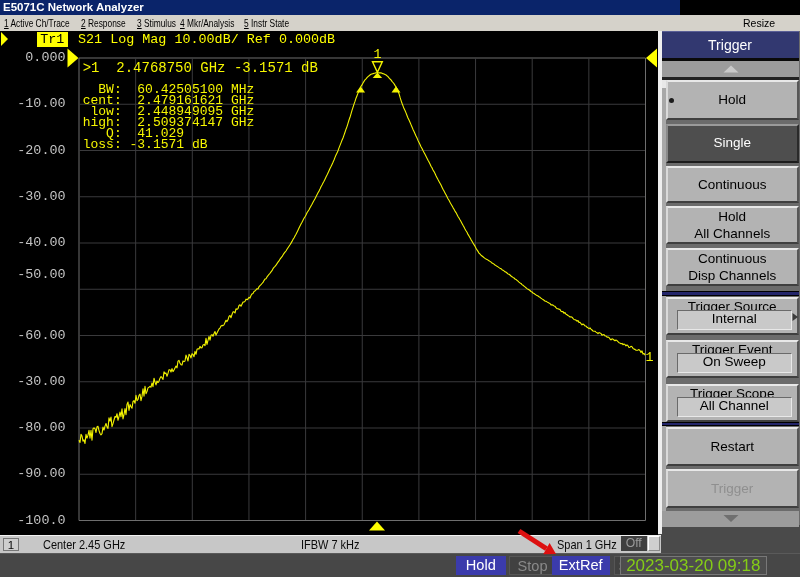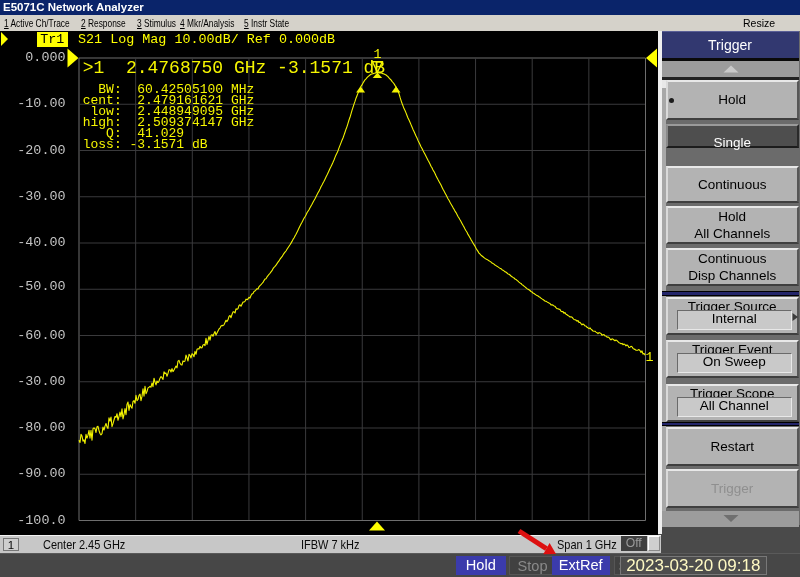--- a/index.html
+++ b/index.html
@@ -1,27 +1,27 @@
 <!DOCTYPE html>
 <html><head><meta charset="utf-8"><style>
 * { margin:0; padding:0; box-sizing:border-box; }
 body { width:800px; height:577px; overflow:hidden; font-family:"Liberation Sans",sans-serif; background:#000; }
 .abs { position:absolute; }
 #screen { position:relative; width:800px; height:577px; background:#000; }
-#titlebar { position:absolute; left:0; top:0; width:800px; height:15px; background:#0a246a; color:#fff; font-size:11.5px; font-weight:bold; line-height:15px; padding-left:3px; }
+#titlebar { position:absolute; left:0; top:0; width:680px; height:15px; background:#0a246a; color:#fff; font-size:11.5px; font-weight:bold; line-height:15px; padding-left:3px; }
 #menubar { position:absolute; left:0; top:15px; width:800px; height:16px; background:#d5d2ca; color:#000; font-size:11.3px; line-height:16px; }
 #menubar span { position:absolute; top:0; transform:scaleX(0.74); transform-origin:left top; white-space:nowrap; }
 #menubar span.rz { transform:none; font-size:10.5px; }
 #plotarea { position:absolute; left:0; top:31px; width:657px; height:503px; background:#000; }
 .mono { font-family:"Liberation Mono",monospace;margin-left:28px; }
 #tr1tri { position:absolute; left:1px; top:0.5px; width:0; height:0; border-left:7.5px solid #ffff00; border-top:7.5px solid transparent; border-bottom:7.5px solid transparent; }
 #tr1badge { position:absolute; left:8.5px; top:0.5px; width:31.5px; height:15.5px; background:#ffff00; color:#000; font-size:13.4px; line-height:15px; text-align:center; }
 #trline { position:absolute; left:50px; top:1px; color:#ffff00; font-size:13.4px; letter-spacing:0; white-space:pre; }
 .ylab { position:absolute; right:591.5px; width:60px; text-align:right; color:#c4c4c4; font-size:13.4px; line-height:14px; font-family:"Liberation Mono",monospace; }
-#mkr1 { position:absolute; left:82.7px; top:32.2px; color:#f6f600; font-size:18px; line-height:11.1px; white-space:pre; font-family:"Liberation Mono",monospace; }
+#mkr1 { position:absolute; left:82.7px; top:32.2px; color:#f6f600; font-size:14px; line-height:11.1px; white-space:pre; font-family:"Liberation Mono",monospace; }
 #mkrblk { position:absolute; left:82.7px; top:52.6px; color:#f6f600; font-size:13px; line-height:11.05px; white-space:pre; font-family:"Liberation Mono",monospace; }
 #sidebar { position:absolute; left:657.5px; top:31px; width:142.5px; height:546px; background:#4a4a4a; }
 #sepline { position:absolute; left:658px; top:31px; width:3.5px; height:503px; background:#efefef; }
 .sbtn { position:absolute; left:666px; width:132.5px; background:#b3b3b3; color:#000; font-size:13.5px; text-align:center;
   border-top:2px solid #e8e8e8; border-left:2px solid #dadada; border-bottom:2px solid #3f3f3f; border-right:2px solid #575757; }
 .subbox { position:absolute; left:9px; right:5px; bottom:3px; height:20px; background:#c9c9c9; border:1px solid #6a6a6a; border-bottom-color:#e8e8e8; border-right-color:#e8e8e8; font-size:13.5px; line-height:15px;margin-top:15px; }
 #statusrow { position:absolute; left:0; top:534.5px; width:661px; height:18.5px; background:#c7c7c7; border-top:1.5px solid #f2f2f2; font-size:12.2px; color:#0a0a0a; }
 #statusrow .t { transform:scaleX(0.9); transform-origin:left top; white-space:nowrap; }
 #bottombar { position:absolute; left:0; top:553px; width:800px; height:24px; background:#474747; border-top:1px solid #5a5a5a; }
 .badge { position:absolute; top:2px; height:19px; font-size:14.6px; line-height:18px; text-align:center; }
@@ -72,21 +72,21 @@
 <text x="373.5" y="57.5" fill="#f6f600" font-family="Liberation Mono,monospace" font-size="13.4">1</text>
 <text x="645.5" y="360.5" fill="#f6f600" font-family="Liberation Mono,monospace" font-size="13.4">1</text>
 </svg>
 <div id="tr1tri"></div><div id="tr1badge" class="mono">Tr1</div>
 <div id="trline" class="mono">S21 Log Mag 10.00dB/ Ref 0.000dB</div>
 <div class="ylab" style="top:20.0px">0.000</div>
 <div class="ylab" style="top:66.2px">-10.00</div>
 <div class="ylab" style="top:112.5px">-20.00</div>
 <div class="ylab" style="top:158.8px">-30.00</div>
 <div class="ylab" style="top:205.0px">-40.00</div>
-<div class="ylab" style="top:249px">-50.00</div>
+<div class="ylab" style="top:237px">-50.00</div>
 <div class="ylab" style="top:297.5px">-60.00</div>
 <div class="ylab" style="top:343.8px">-30.00</div>
 <div class="ylab" style="top:390.0px">-80.00</div>
 <div class="ylab" style="top:436.2px">-90.00</div>
 <div class="ylab" style="top:482.5px">-100.0</div>
 <div id="mkr1">&gt;1  2.4768750 GHz -3.1571 dB</div>
 <div id="mkrblk">  BW:  60.42505100 MHz
 cent:  2.479161621 GHz
  low:  2.448949095 GHz
 high:  2.509374147 GHz
@@ -100,21 +100,21 @@
 <div class="abs" style="left:661.5px;top:57.5px;width:137px;height:3px;background:#0a0a0a"></div>
 <div class="abs" style="left:661.5px;top:60.5px;width:137px;height:16.5px;background:#9c9c9c"></div>
 <svg class="abs" style="left:661.5px;top:60.5px" width="137" height="17">
       <polygon points="69,4.5 61.5,11.5 76.5,11.5" fill="#c9c9c9"></polygon>
     </svg>
 <div class="abs" style="left:661.5px;top:77px;width:137px;height:2.5px;background:#222"></div>
 <div class="abs" style="left:661.5px;top:79.5px;width:4.5px;height:432px;background:#a8a8a8"></div>
 <div class="abs" style="left:661.5px;top:80px;width:4.5px;height:8px;background:#e8e8e8"></div>
 <div class="sbtn" style="top:80px; height:40px; line-height:36px">Hold</div>
 <div class="abs" style="left:669px;top:97.5px;width:5px;height:5px;border-radius:3px;background:#1c1c1c"></div>
-<div class="sbtn" style="top:123.5px; height:24px; line-height:33px; background:#4e4e4e; color:#fff; border-top-color:#9a9a9a; border-left-color:#8a8a8a; border-bottom-color:#1c1c1c; border-right-color:#2a2a2a">Single</div>
+<div class="sbtn" style="top:123.5px; height:39px; line-height:33px; background:#4e4e4e; color:#fff; border-top-color:#9a9a9a; border-left-color:#8a8a8a; border-bottom-color:#1c1c1c; border-right-color:#2a2a2a">Single</div>
 <div class="sbtn" style="top:165.5px; height:37px; line-height:33px">Continuous</div>
 <div class="sbtn" style="top:206px; height:38px; line-height:16.5px; padding-top:1px">Hold<br>All Channels</div>
 <div class="sbtn" style="top:248px; height:38px; line-height:16.5px; padding-top:1px">Continuous<br>Disp Channels</div>
 <div class="abs" style="left:661.5px;top:290.5px;width:137px;height:5px;background:#23256a;border-top:1px solid #000;border-bottom:1px solid #000"></div>
 <div class="sbtn" style="top:296.5px; height:38px; line-height:16px">Trigger Source<div class="subbox">Internal</div></div>
 <svg class="abs" style="left:791.5px;top:312.5px" width="7" height="9">
       <polygon points="0.5,0 6,4 0.5,8" fill="#3c3c3c"></polygon>
     </svg>
 <div class="sbtn" style="top:383.5px; height:38px; line-height:16px">Trigger Scope<div class="subbox">All Channel</div></div>
 <div class="sbtn" style="top:339.5px; height:38px; line-height:16px">Trigger Event<div class="subbox">On Sweep</div></div>
@@ -131,18 +131,18 @@
  <div class="abs t" style="left:301px;top:2.5px">IFBW 7 kHz</div>
  <div class="abs t" style="left:556.5px;top:2.5px">Span 1 GHz</div>
  <div class="abs" style="left:620.5px;top:0.5px;width:26.5px;height:15px;background:#3f3f3f;color:#9a9a9a;text-align:center;line-height:14px">Off</div>
  <div class="abs" style="left:648px;top:0.5px;width:11.5px;height:15px;background:#cfcfcf;border-top:1px solid #fff;border-left:1px solid #fff;border-right:1px solid #8a8a8a;border-bottom:1px solid #8a8a8a"></div>
 </div>
 <div id="bottombar">
  <div class="badge" style="left:456px;width:49.5px;background:#3b3bac;color:#fff">Hold</div>
  <div class="badge" style="left:509px;width:47px;background:#414141;color:#8a8a8a;border:1px solid #565656">Stop</div>
  <div class="badge" style="left:551.5px;width:58.5px;background:#3b3bac;color:#fff">ExtRef</div>
  <div class="badge" style="left:613.5px;width:34.5px;background:#414141;color:#8a8a8a;border:1px solid #565656">Svc</div>
- <div class="badge" style="left:620px;width:146.5px;background:#4d4d4d;color:#fef9c3;border:1px solid #787878;font-size:17px">2023-03-20 09:18</div>
+ <div class="badge" style="left:620px;width:146.5px;background:#4d4d4d;color:#84cc16;border:1px solid #787878;font-size:17px">2023-03-20 09:18</div>
 </div>
 <svg class="abs" style="left:510px;top:525px;pointer-events:none" width="60" height="35">
  <line x1="9" y1="6" x2="36.4" y2="23.6" stroke="#dd1010" stroke-width="5"></line>
  <polygon points="46,29 33.2,29.3 39.6,17.9" fill="#dd1010"></polygon>
 </svg>
 </div>
 </body></html>

